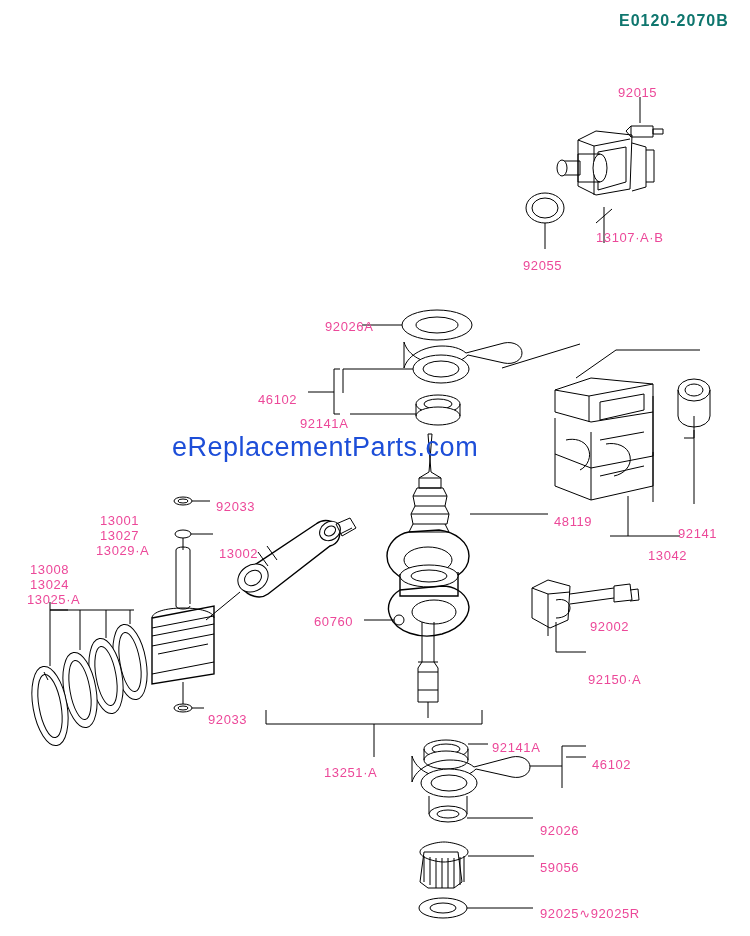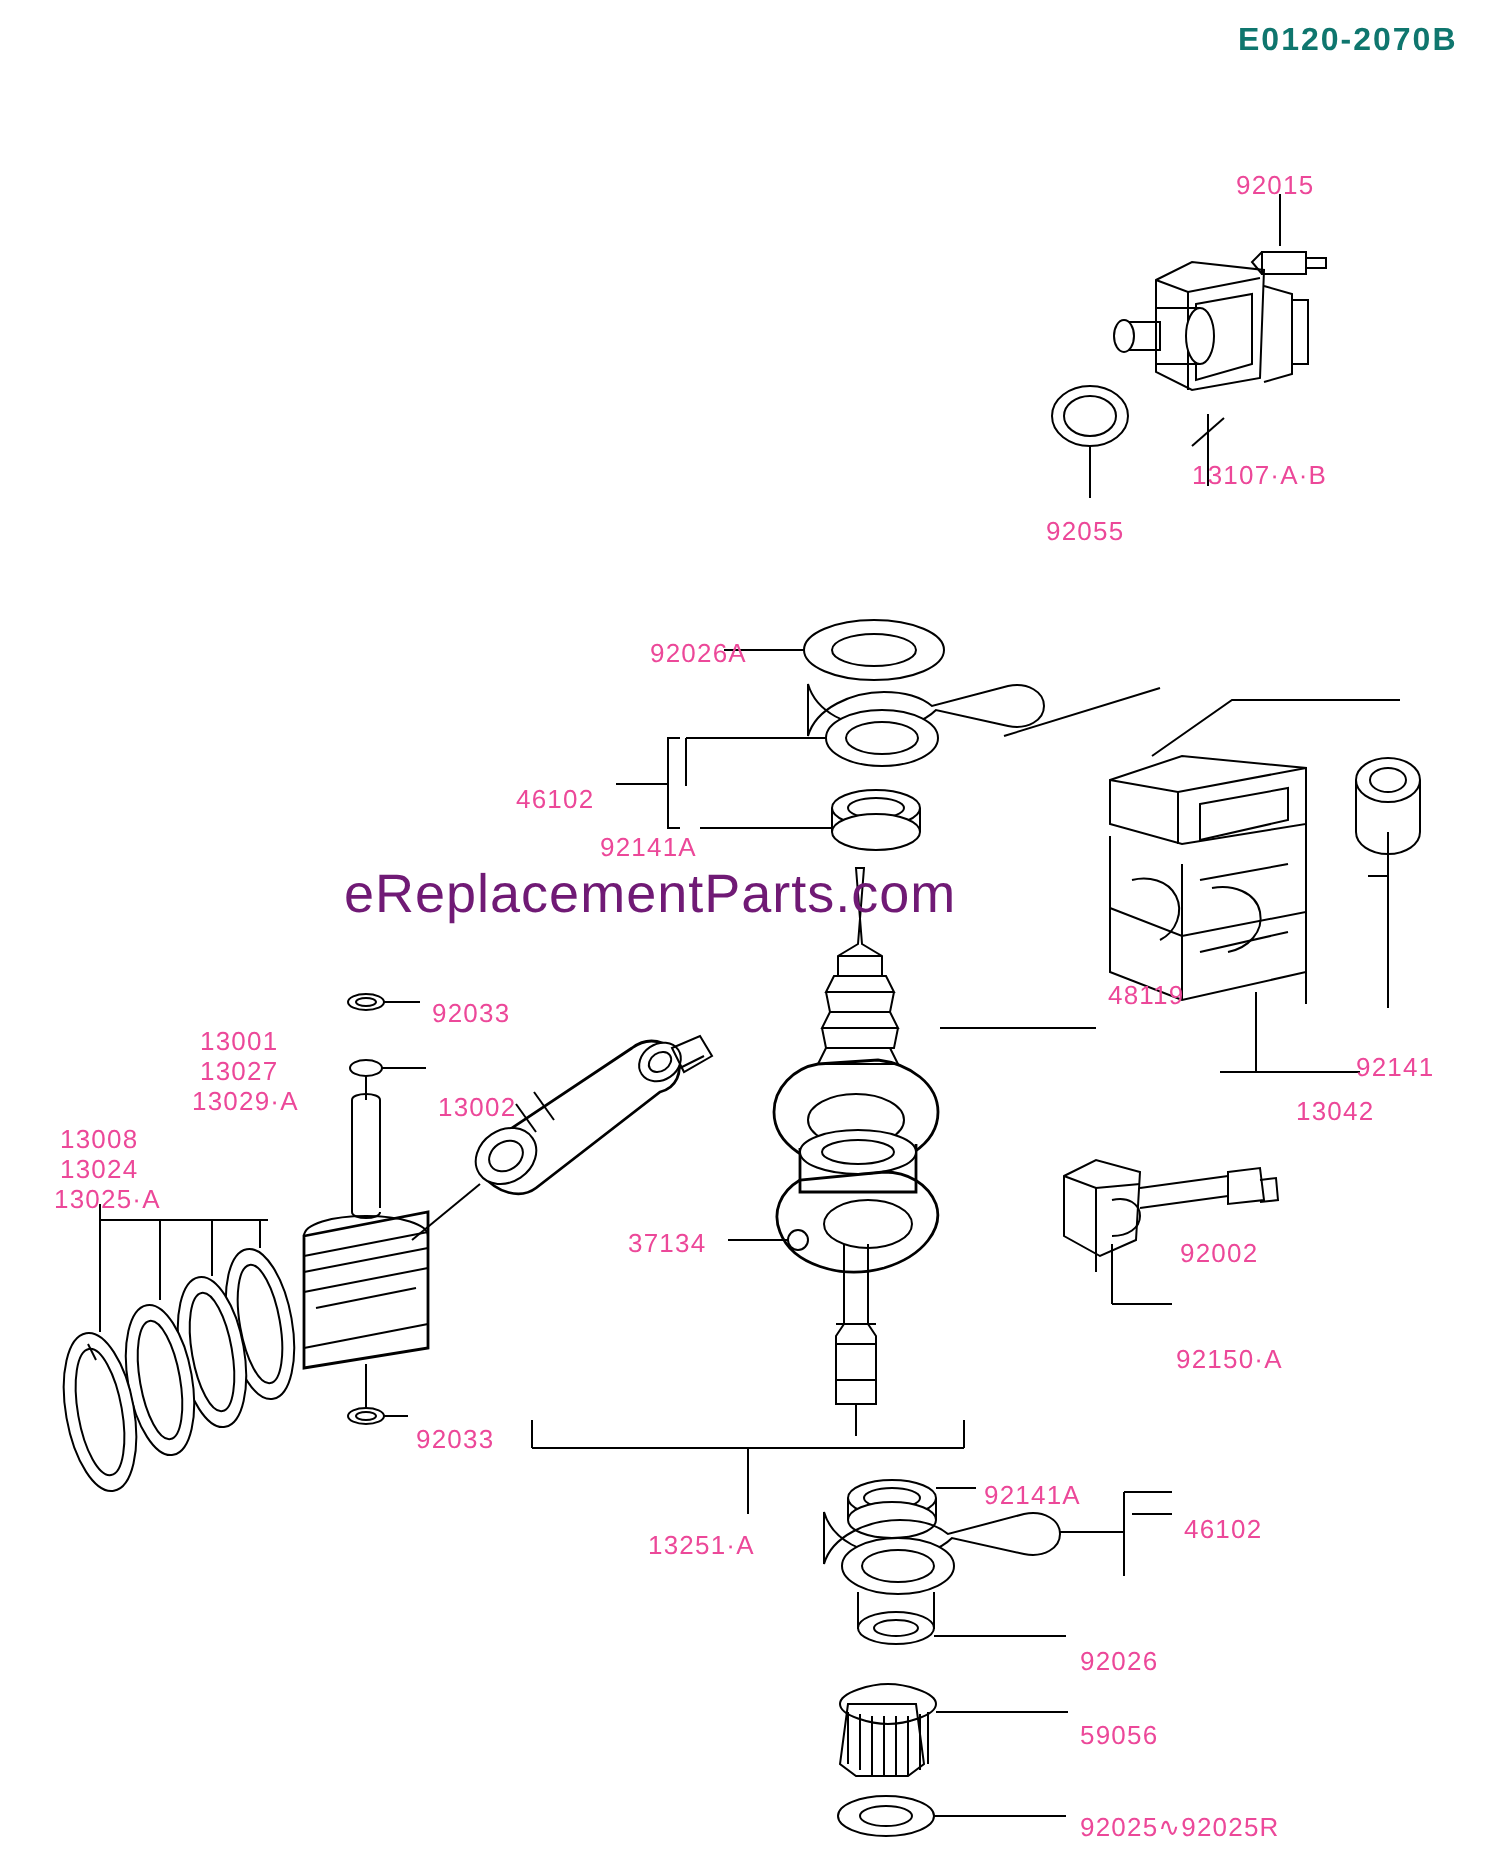--- a/index.html
+++ b/index.html
@@ -34,21 +34,21 @@
     letter-spacing: 1px;
     color: #0f766e;
     white-space: pre;
   }
   .wm {
     position: absolute;
     left: 172px;
     top: 432px;
     font-family: "Liberation Sans", sans-serif;
     font-size: 27px;
-    color: #701a75;
+    color: #1d4ed8;
     letter-spacing: 0.5px;
     white-space: pre;
     user-select: none;
   }
   svg.art {
     position: absolute;
     left: 0; top: 0;
     width: 750px;
     height: 936px;
   }
@@ -315,30 +315,30 @@
   <div class="title" style="left:619px; top:12px;">E0120-2070B</div>
 
   <div class="lbl" style="left:618px; top:85px;">92015</div>
   <div class="lbl" style="left:596px; top:230px;">13107·A·B</div>
   <div class="lbl" style="left:523px; top:258px;">92055</div>
   <div class="lbl" style="left:325px; top:319px;">92026A</div>
   <div class="lbl" style="left:258px; top:392px;">46102</div>
   <div class="lbl" style="left:300px; top:416px;">92141A</div>
   <div class="lbl" style="left:678px; top:514px;margin-top:12px;">92141</div>
   <div class="lbl" style="left:648px; top:548px;">13042</div>
-  <div class="lbl" style="left:554px; top:490px;">48119</div>
+  <div class="lbl" style="left:554px; top:514px;">48119</div>
   <div class="lbl" style="left:216px; top:499px;">92033</div>
   <div class="lbl" style="left:100px; top:513px;">13001</div>
   <div class="lbl" style="left:100px; top:528px;">13027</div>
   <div class="lbl" style="left:96px;  top:543px;">13029·A</div>
   <div class="lbl" style="left:219px; top:546px;">13002</div>
   <div class="lbl" style="left:30px;  top:562px;">13008</div>
   <div class="lbl" style="left:30px;  top:577px;">13024</div>
   <div class="lbl" style="left:27px;  top:592px;">13025·A</div>
-  <div class="lbl" style="left:314px; top:614px;">37134</div>
+  <div class="lbl" style="left:314px; top:614px;">60760</div>
   <div class="lbl" style="left:590px; top:619px;text-align:right;">92002</div>
   <div class="lbl" style="left:588px; top:672px;">92150·A</div>
   <div class="lbl" style="left:208px; top:712px;">92033</div>
   <div class="lbl" style="left:324px; top:765px;">13251·A</div>
   <div class="lbl" style="left:492px; top:740px;">92141A</div>
   <div class="lbl" style="left:592px; top:757px;">46102</div>
   <div class="lbl" style="left:540px; top:823px;text-align:center;">92026</div>
   <div class="lbl" style="left:540px; top:860px;">59056</div>
   <div class="lbl" style="left:540px; top:906px;">92025∿92025R</div>
 

